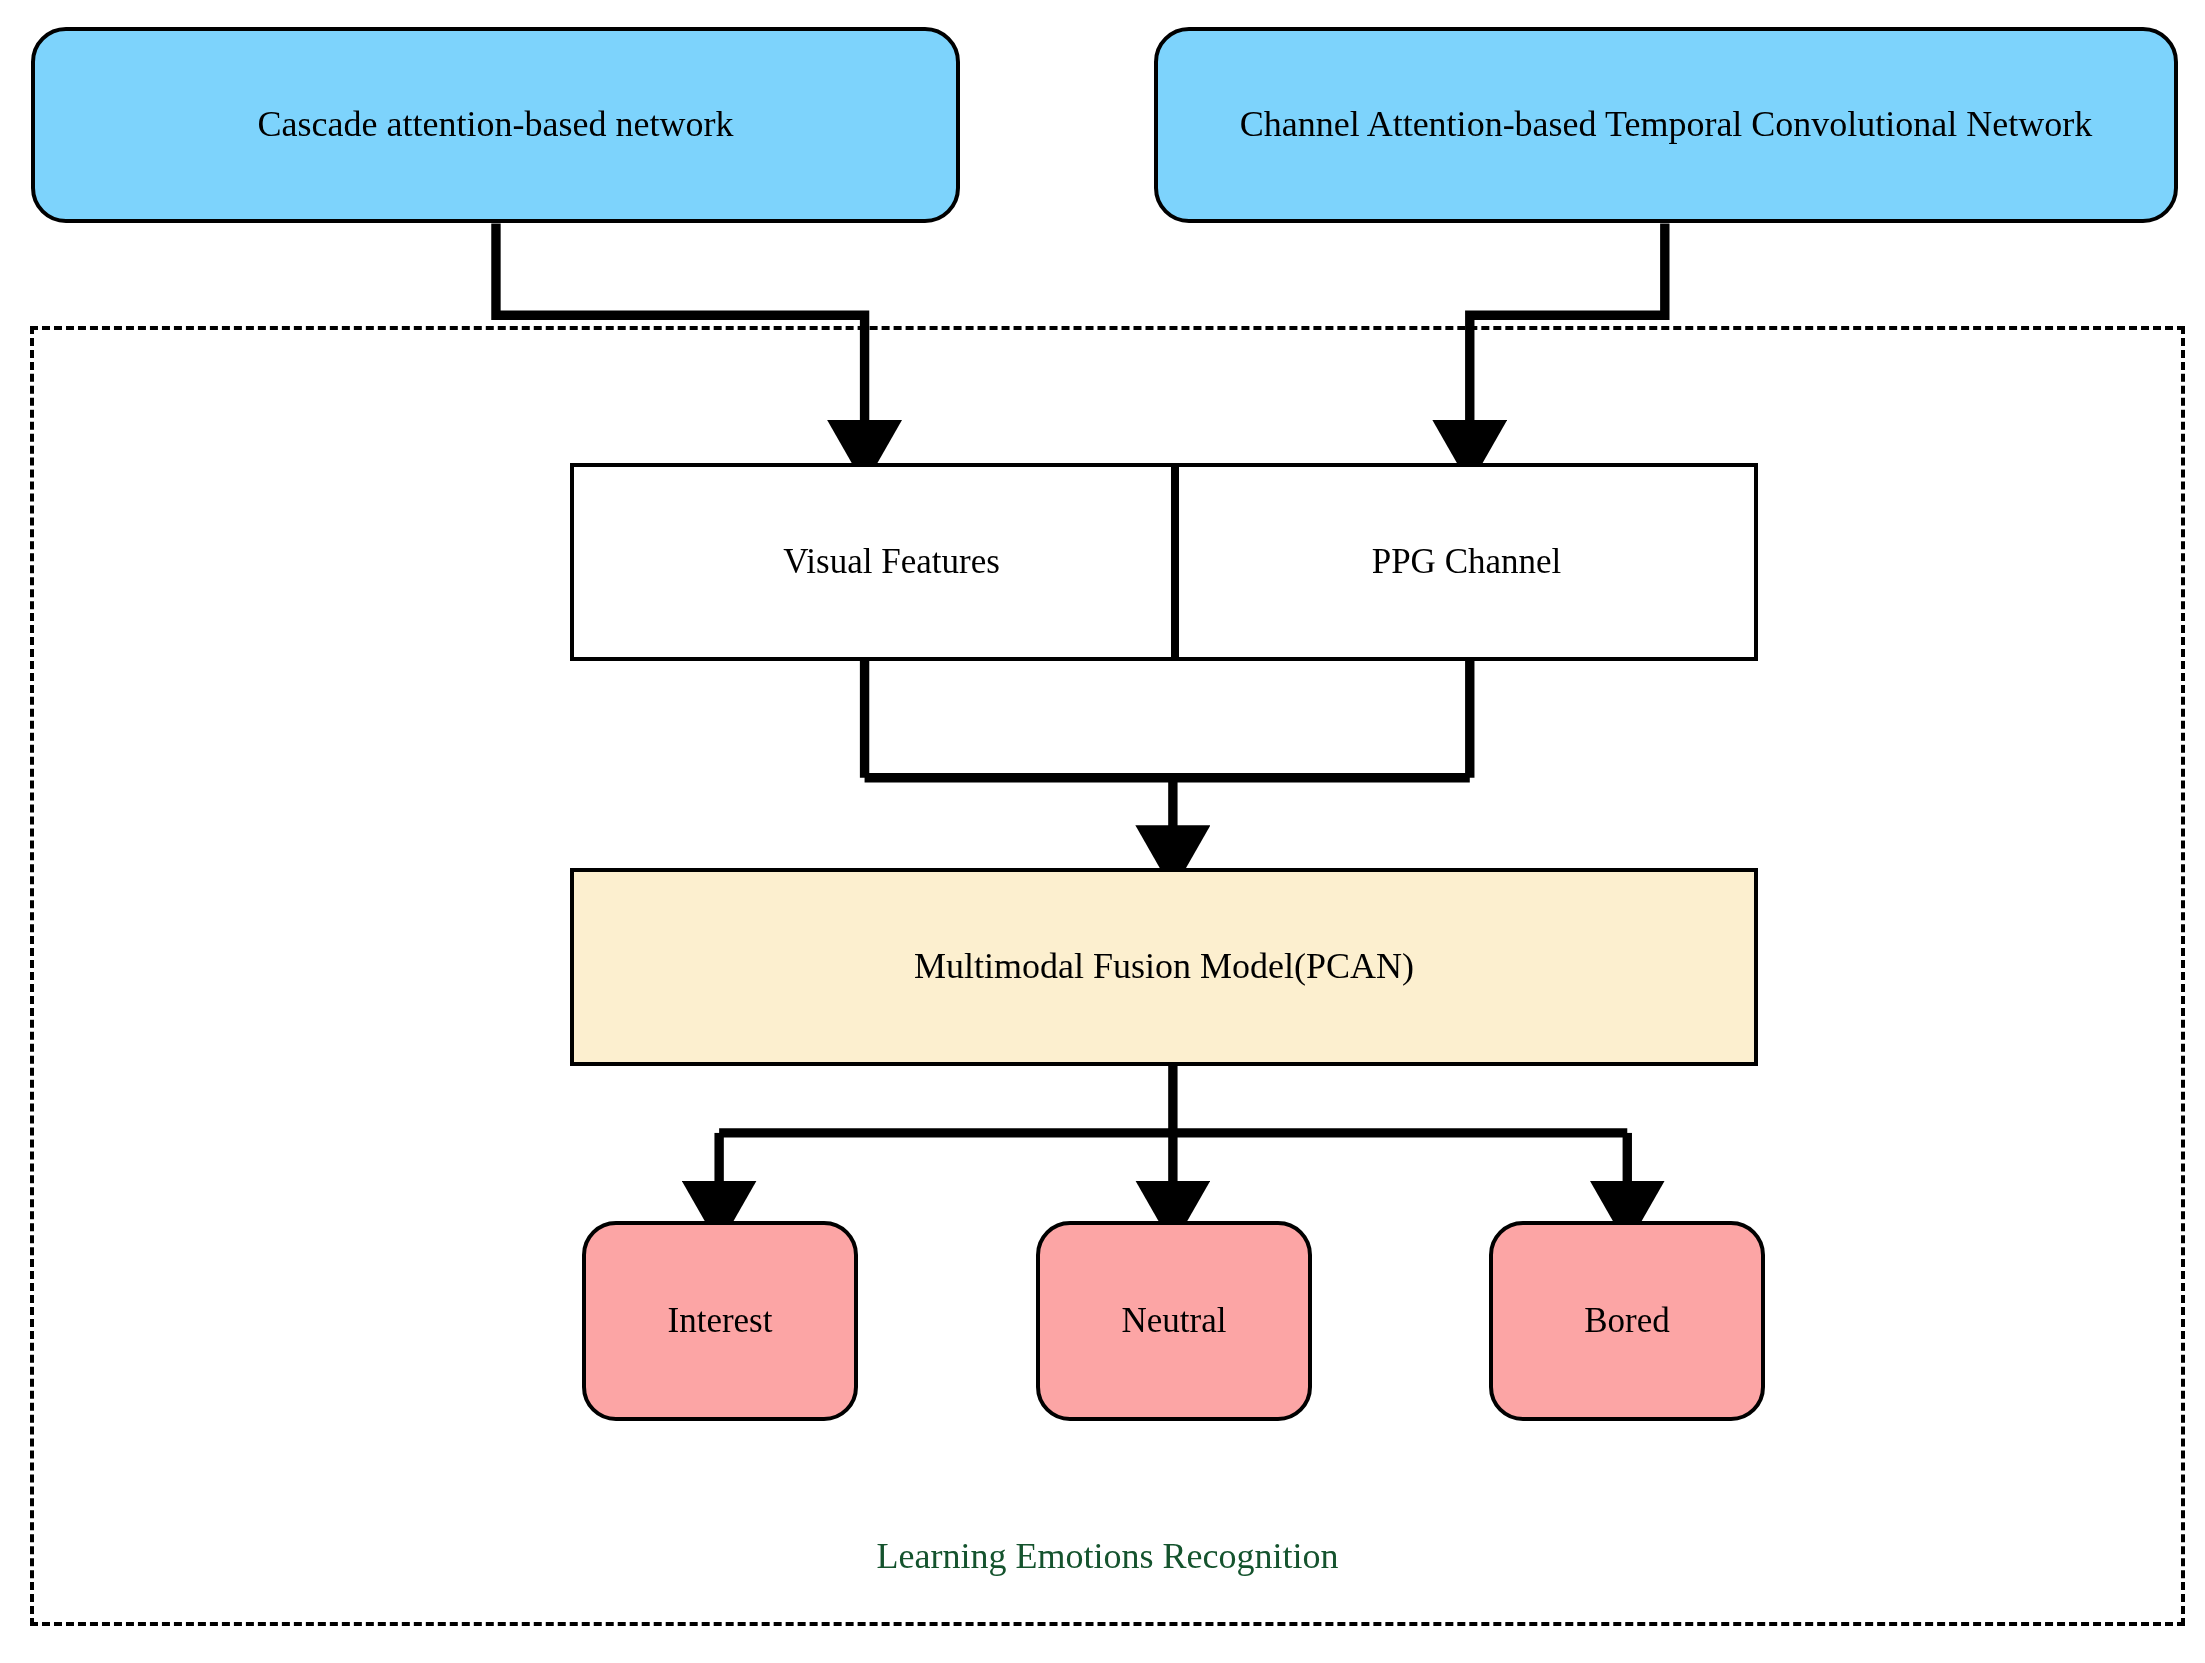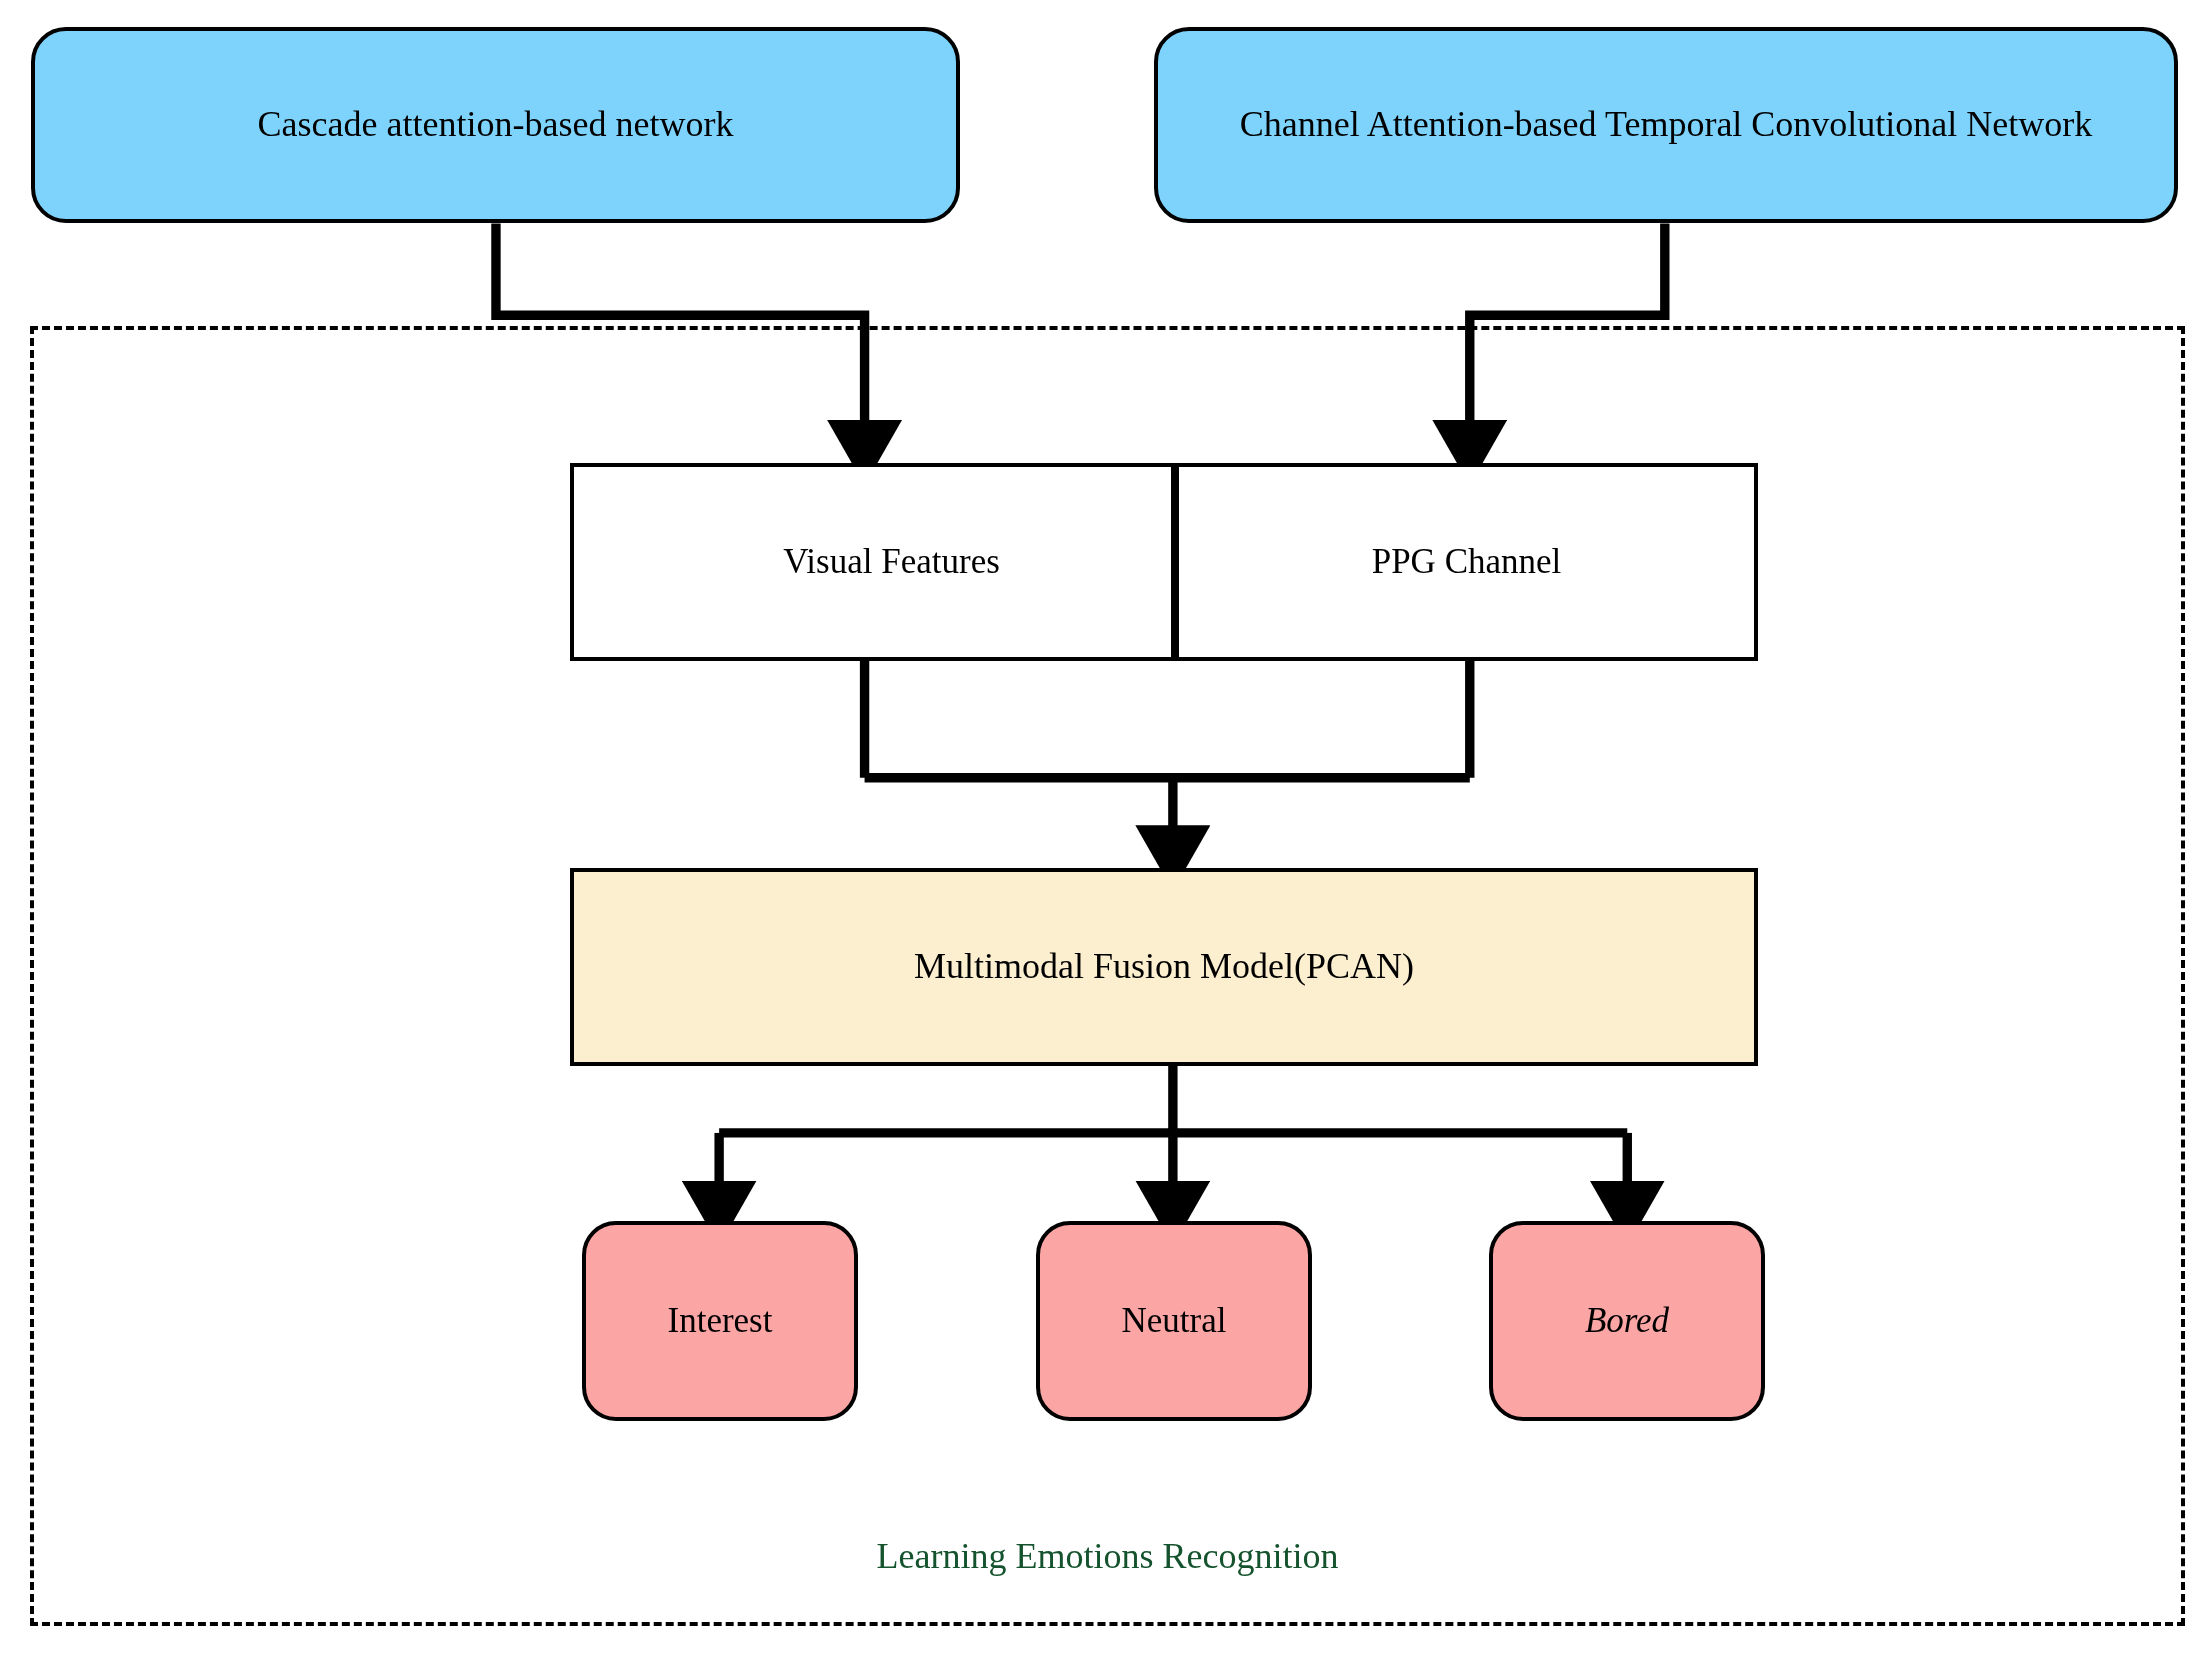--- a/index.html
+++ b/index.html
@@ -124,20 +124,20 @@
   </div>
 
   <div class="node emotion-node" style="left:582px; top:1221px; width:276px; height:200px;">
     <span>Interest</span>
   </div>
 
   <div class="node emotion-node" style="left:1036px; top:1221px; width:276px; height:200px;">
     <span>Neutral</span>
   </div>
 
-  <div class="node emotion-node" style="left:1489px; top:1221px; width:276px; height:200px;font-style:italic;">
+  <div class="node emotion-node" style="left:1489px; top:1221px; width:276px; height:200px;">
     <span>Bored</span>
   </div>
 
   <div class="container-caption" style="left:30px; top:1535px; width:2155px;">Learning Emotions Recognition</div>
 
 </div>
 
 
 </body></html>

